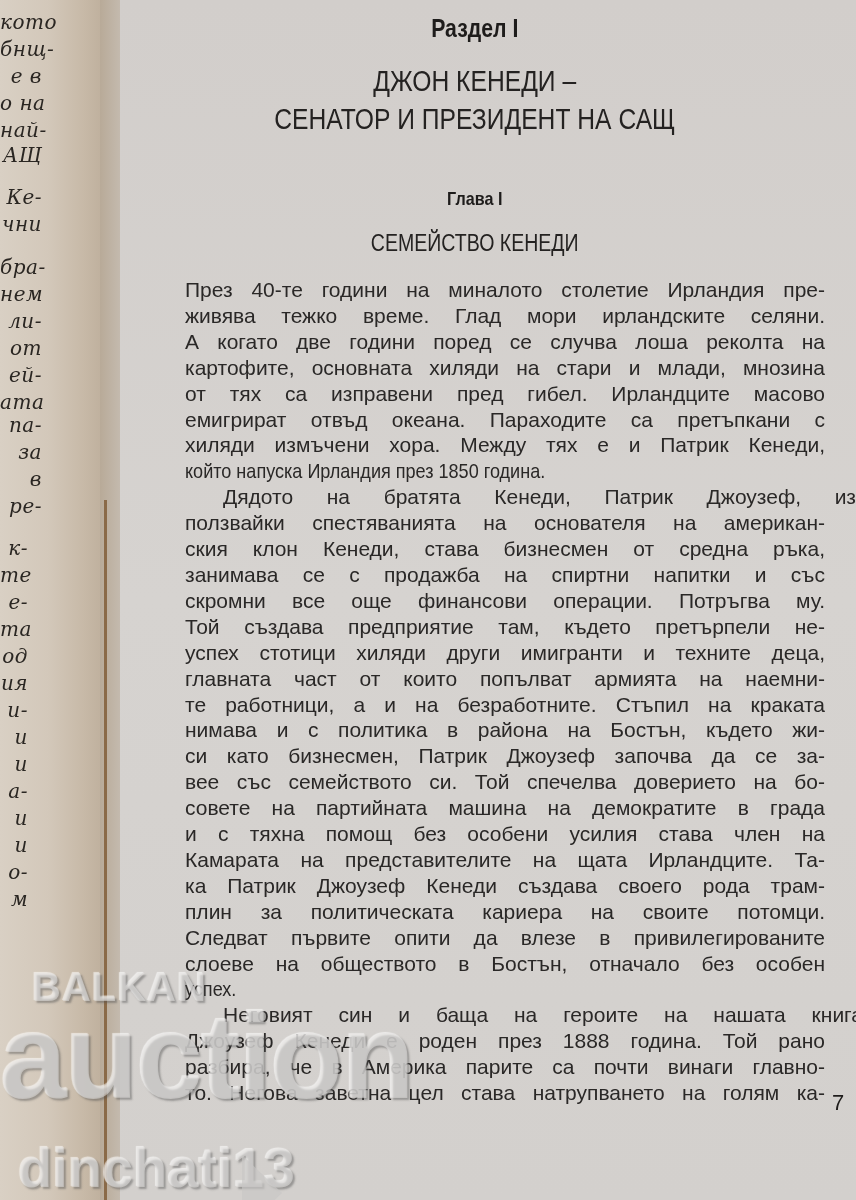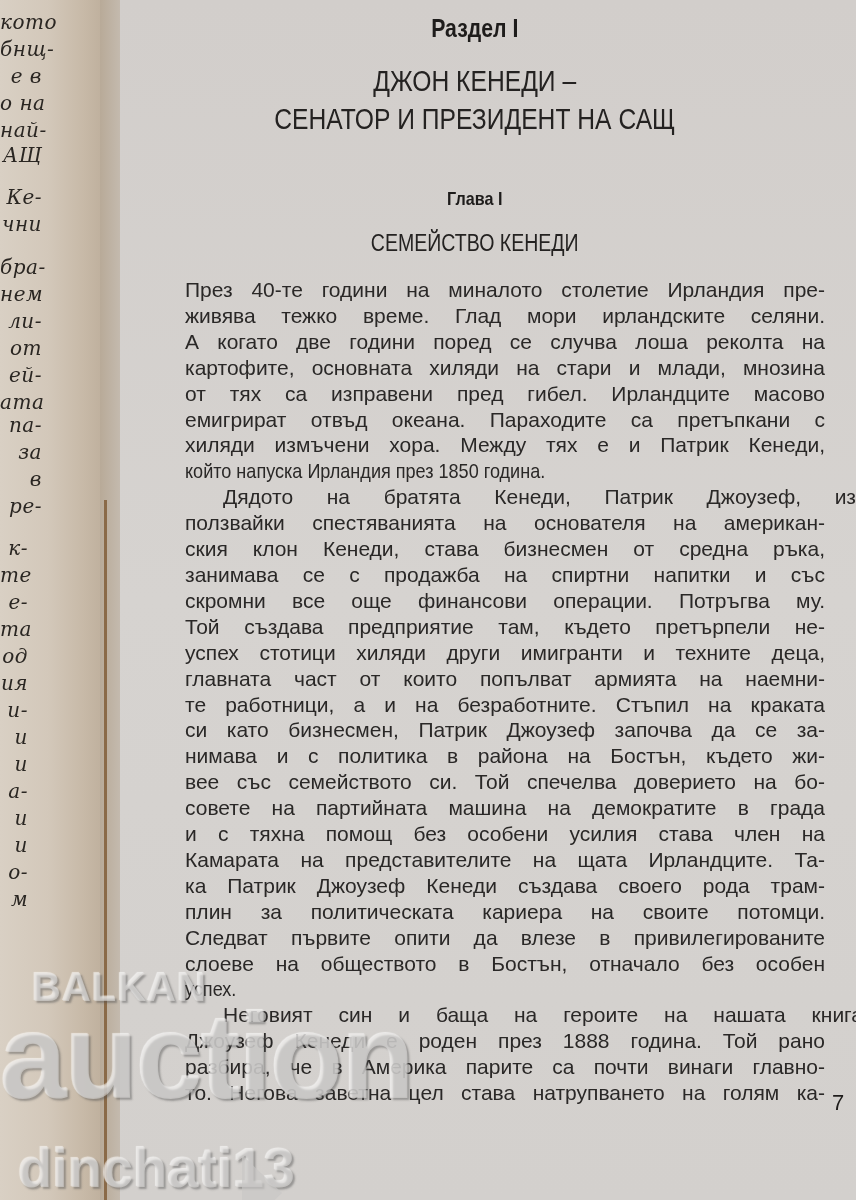--- a/index.html
+++ b/index.html
@@ -144,22 +144,22 @@
     <span class="line last" style="display: block; width: auto; transform: scaleX(0.86);">който напуска Ирландия през 1850 година.</span>
     <span class="line indent" style="display: block; width: 640px; transform: scaleX(1);">Дядото на братята Кенеди, Патрик Джоузеф, из-</span>
     <span class="line" style="display: block; width: 640px; transform: scaleX(1);">ползвайки спестяванията на основателя на американ-</span>
     <span class="line" style="display: block; width: 640px; transform: scaleX(1);">ския клон Кенеди, става бизнесмен от средна ръка,</span>
     <span class="line" style="display: block; width: 640px; transform: scaleX(1);">занимава се с продажба на спиртни напитки и със</span>
     <span class="line" style="display: block; width: 640px; transform: scaleX(1);">скромни все още финансови операции. Потръгва му.</span>
     <span class="line" style="display: block; width: 640px; transform: scaleX(1);">Той създава предприятие там, където претърпели не-</span>
     <span class="line" style="display: block; width: 640px; transform: scaleX(1);">успех стотици хиляди други имигранти и техните деца,</span>
     <span class="line" style="display: block; width: 640px; transform: scaleX(1);">главната част от които попълват армията на наемни-</span>
     <span class="line" style="display: block; width: 640px; transform: scaleX(1);">те работници, а и на безработните. Стъпил на краката</span>
+    <span class="line" style="display: block; width: 640px; transform: scaleX(1);">нимава и с политика в района на Бостън, където жи-</span>
     <span class="line" style="display: block; width: 640px; transform: scaleX(1);">си като бизнесмен, Патрик Джоузеф започва да се за-</span>
-    <span class="line" style="display: block; width: 640px; transform: scaleX(1);">нимава и с политика в района на Бостън, където жи-</span>
     <span class="line" style="display: block; width: 640px; transform: scaleX(1);">вее със семейството си. Той спечелва доверието на бо-</span>
     <span class="line" style="display: block; width: 640px; transform: scaleX(1);">совете на партийната машина на демократите в града</span>
     <span class="line" style="display: block; width: 640px; transform: scaleX(1);">и с тяхна помощ без особени усилия става член на</span>
     <span class="line" style="display: block; width: 640px; transform: scaleX(1);">Камарата на представителите на щата Ирландците. Та-</span>
     <span class="line" style="display: block; width: 640px; transform: scaleX(1);">ка Патрик Джоузеф Кенеди създава своего рода трам-</span>
     <span class="line" style="display: block; width: 640px; transform: scaleX(1);">плин за политическата кариера на своите потомци.</span>
     <span class="line" style="display: block; width: 640px; transform: scaleX(1);">Следват първите опити да влезе в привилегированите</span>
     <span class="line" style="display: block; width: 640px; transform: scaleX(1);">слоеве на обществото в Бостън, отначало без особен</span>
     <span class="line last" style="display: block; width: auto; transform: scaleX(0.86);">успех.</span>
     <span class="line indent" style="display: block; width: 640px; transform: scaleX(1);">Неговият син и баща на героите на нашата книга</span>

